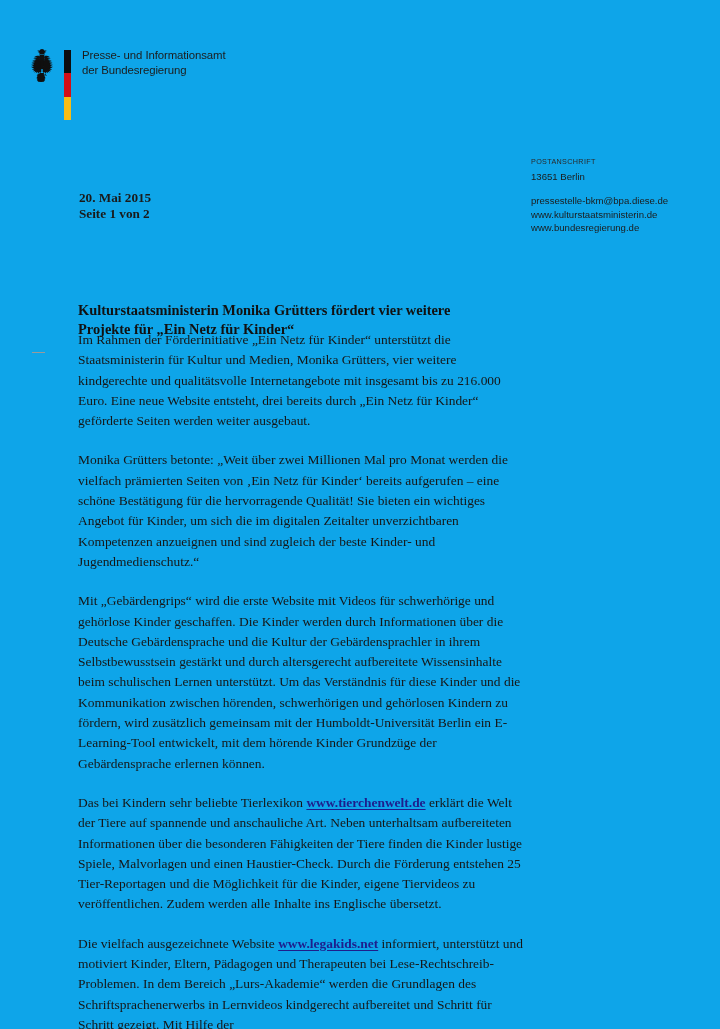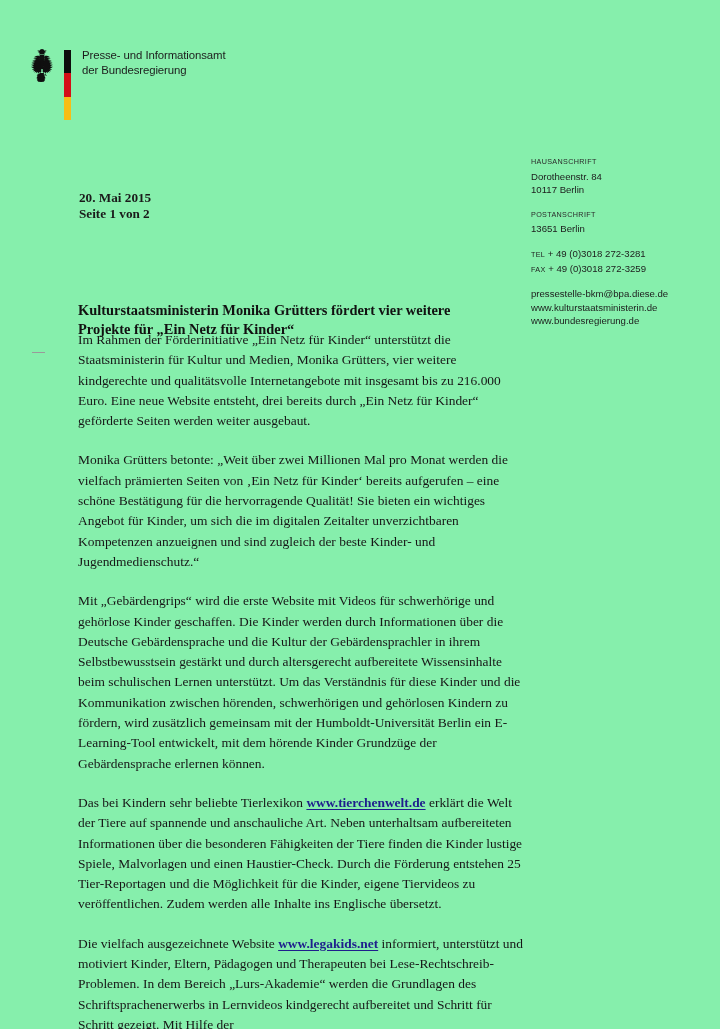--- a/index.html
+++ b/index.html
@@ -4,21 +4,21 @@
 <style>
   html, body {
     margin: 0;
     padding: 0;
     background: #ffffff;
   }
   .page {
     position: relative;
     width: 720px;
     height: 1029px;
-    background: #86efac;
+    background: #0ea5e9;
     overflow: hidden;
     font-family: "Liberation Serif", serif;
     color: #1a1a1a;
   }
 
   
   .masthead {
     position: absolute;
     left: 26px;
     top: 47px;
@@ -185,41 +185,26 @@
   </div>
 
 
   <div class="doc-meta">
     <div>20. Mai 2015</div>
     <div>Seite 1 von 2</div>
   </div>
 
   <div class="sidebar">
 
-    <div class="sb-group">
-      <div class="sb-label">HAUSANSCHRIFT</div>
-      <div class="sb-line">Dorotheenstr. 84</div>
-      <div class="sb-line">10117 Berlin</div>
-    </div>
 
     <div class="sb-group">
       <div class="sb-label">POSTANSCHRIFT</div>
       <div class="sb-line">13651 Berlin</div>
     </div>
 
-    <div class="sb-group">
-      <div class="sb-line">
-        <span class="sb-inline-label">TEL</span>
-        <span>+ 49 (0)3018 272-3281</span>
-      </div>
-      <div class="sb-line">
-        <span class="sb-inline-label">FAX</span>
-        <span>+ 49 (0)3018 272-3259</span>
-      </div>
-    </div>
 
     <div class="sb-group">
       <div class="sb-line">pressestelle-bkm@bpa.diese.de</div>
       <div class="sb-line">www.kulturstaatsministerin.de</div>
       <div class="sb-line">www.bundesregierung.de</div>
     </div>
   </div>
 
   <div class="margin-dash"></div>
 

